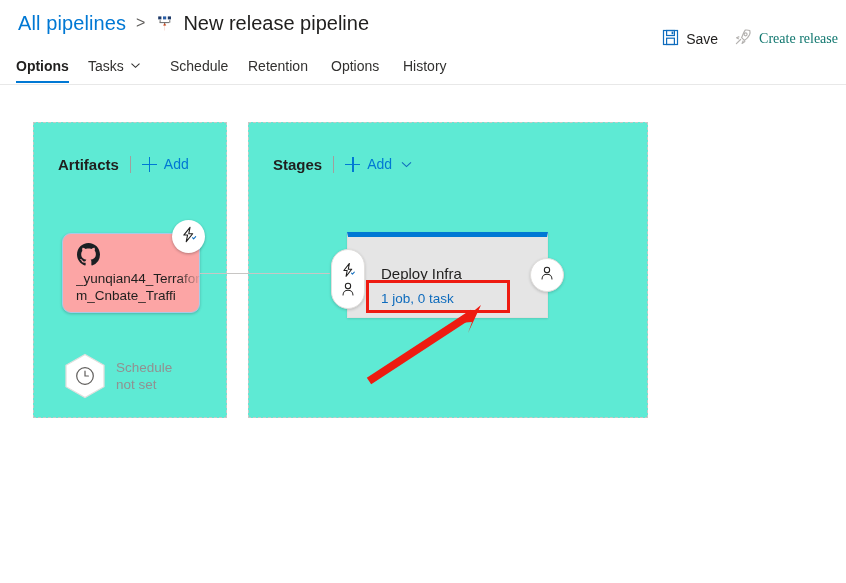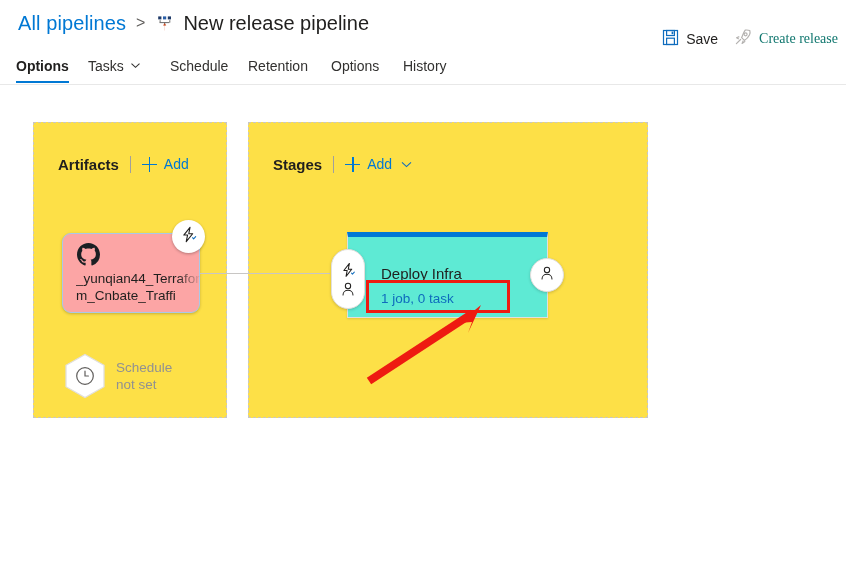--- a/index.html
+++ b/index.html
@@ -120,21 +120,21 @@
   }
   .tab .chev {
     margin-left: 6px;
     display: inline-block;
   }
 
   
   .panel {
     position: absolute;
     border: 1px dashed #c8c6c4;
-    background: #fde047;
+    background: #5eead4;
   }
   #artifacts-panel { left: 33px; top: 122px; width: 192px; height: 294px; }
   #stages-panel    { left: 248px; top: 122px; width: 398px; height: 294px; }
 
   .panel-head {
     position: absolute;
     left: 24px;
     top: 30px;
     display: flex;
     align-items: center;
@@ -253,21 +253,21 @@
     background: #c8c6c4;
   }
 
   
   #stage-card {
     position: absolute;
     left: 347px;
     top: 232px;
     width: 201px;
     height: 86px;
-    background: #5eead4;
+    background: #e5e5e5;
     border: 1px solid #e1dfdd;
     border-top: 5px solid #0078d4;
     box-sizing: border-box;
     box-shadow: 0 1px 2px rgba(0,0,0,0.12);
   }
   #stage-name {
     position: absolute;
     left: 33px;
     top: 28px;
     font-size: 15px;

